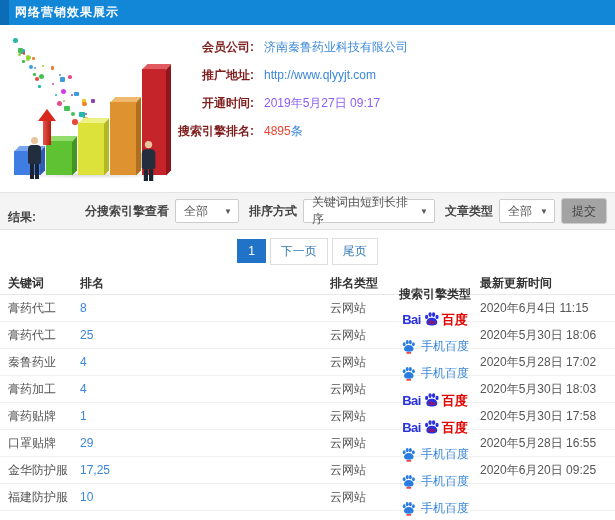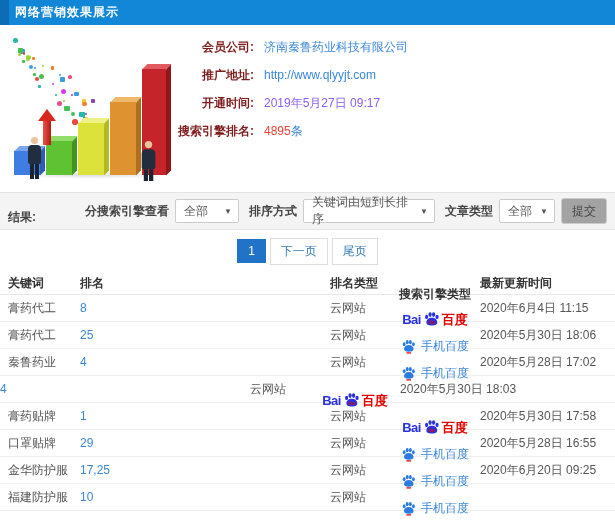--- a/index.html
+++ b/index.html
@@ -286,20 +286,21 @@
                 <ellipse cx="20.5" cy="9" rx="2.4" ry="3.4" fill="#2b7ce0"></ellipse>
                 <path d="M12.5 10.5c-4.8 0-8.3 3.1-8.3 6.9 0 2.9 2.3 4.6 8.3 4.6s8.3-1.7 8.3-4.6c0-3.8-3.5-6.9-8.3-6.9z" fill="#2b7ce0"></path>
                 <rect x="8.5" y="23" width="8" height="2.2" fill="#e10601"></rect>
               </svg>
               <span class="bd-mob-label">手机百度</span>
             </span>
           </div>
           <div class="cell c4"><span class="date-txt">2020年5月28日 17:02</span></div>
         </div>
         <div class="trow">
+          <div class="cell c0"><span class="kw">膏药加工</span></div>
           <div class="cell c1"><a class="rank-link">4</a></div>
           <div class="cell c2"><span class="type-txt">云网站</span></div>
           <div class="cell c3">
             <span class="engine">
               <span class="bd-bai">Bai</span>
               <svg width="17" height="17" viewBox="0 0 24 26">
                 <ellipse cx="4.5" cy="9" rx="2.4" ry="3.4" fill="#2932e1"></ellipse>
                 <ellipse cx="9.8" cy="5.5" rx="2.5" ry="3.6" fill="#2932e1"></ellipse>
                 <ellipse cx="15.2" cy="5.5" rx="2.5" ry="3.6" fill="#2932e1"></ellipse>
                 <ellipse cx="20.5" cy="9" rx="2.4" ry="3.4" fill="#2932e1"></ellipse>

